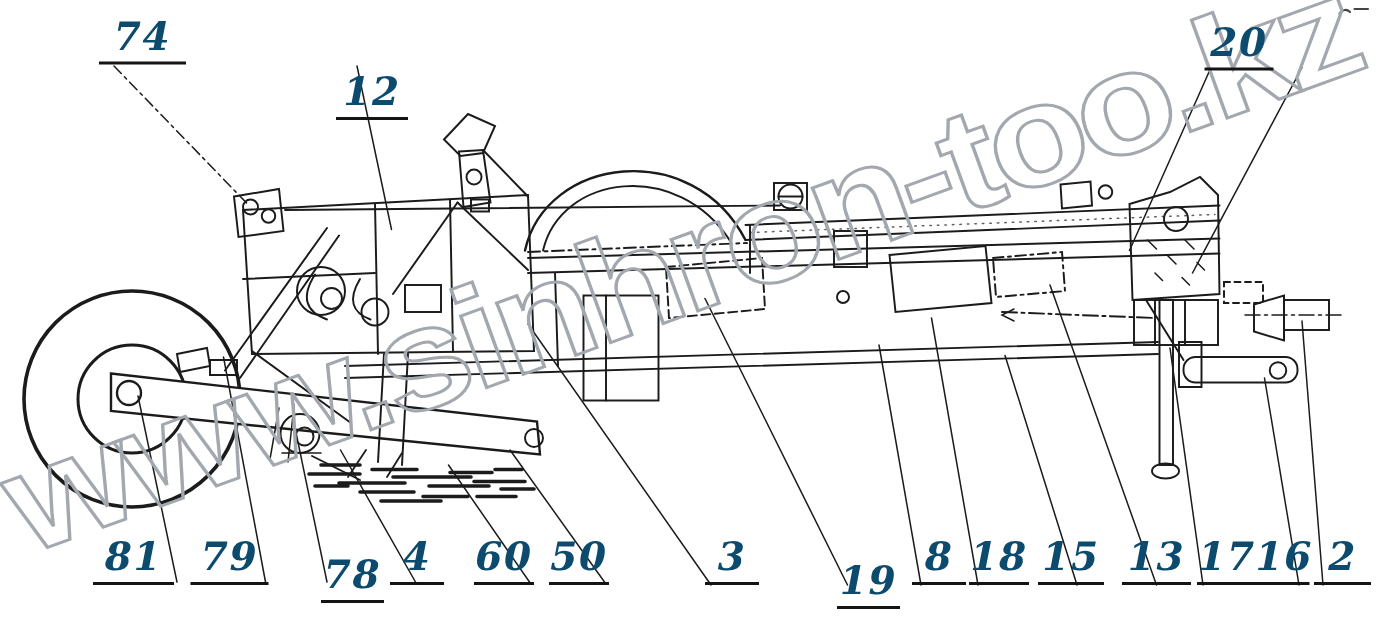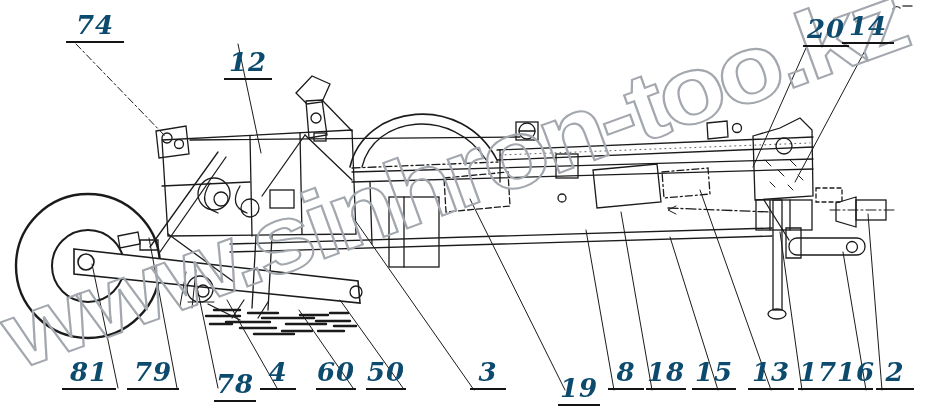--- a/index.html
+++ b/index.html
@@ -163,21 +163,20 @@
     </g>
 
     <path d="M893,9 c2,-3 5,-3 7,-1 M903,6 h9" stroke="#444" stroke-width="1.4"></path>
 
     <text x="18" y="370" transform="rotate(-20 18 370)" textLength="950" lengthAdjust="spacingAndGlyphs" font-family="Liberation Sans, sans-serif" font-size="96" font-weight="bold" fill="none" stroke="#a3a7ae" stroke-width="2" letter-spacing="-4">www.sinhron-too.kz</text>
   </svg>
 
   <span class="callout" style="left:66px;top:11px;width:58px;">74</span>
   <span class="callout" style="left:224px;top:8px;width:48px;margin-top:40px;">12</span>
   <span class="callout" style="left:779px;top:15px;width:46px;margin-left:24px;">20</span>
-  <span class="callout" style="left:842px;top:12px;width:52px;">14</span>
 
   <span class="callout" style="left:62px;top:358px;width:54px;">81</span>
   <span class="callout" style="left:127px;top:358px;width:52px;">79</span>
   <span class="callout" style="left:214px;top:370px;width:42px;">78</span>
   <span class="callout" style="left:260px;top:358px;width:36px;">4</span>
   <span class="callout" style="left:316px;top:358px;width:40px;">60</span>
   <span class="callout" style="left:366px;top:358px;width:40px;">50</span>
   <span class="callout" style="left:470px;top:358px;width:36px;">3</span>
   <span class="callout" style="left:558px;top:358px;width:42px;margin-top:16px;">19</span>
   <span class="callout" style="left:608px;top:358px;width:36px;">8</span>

